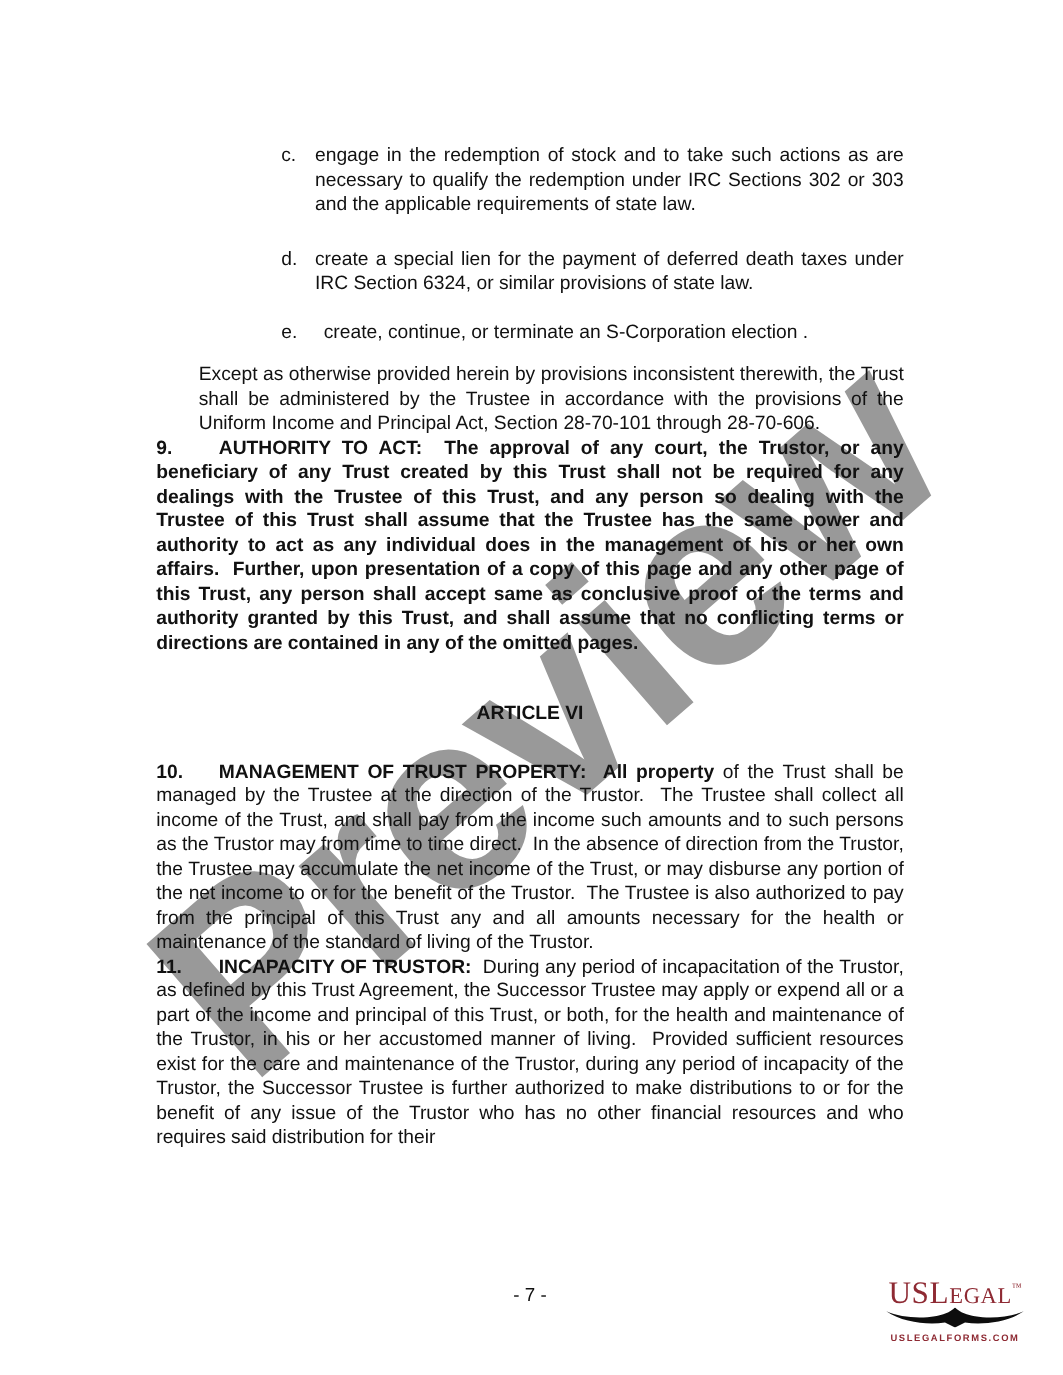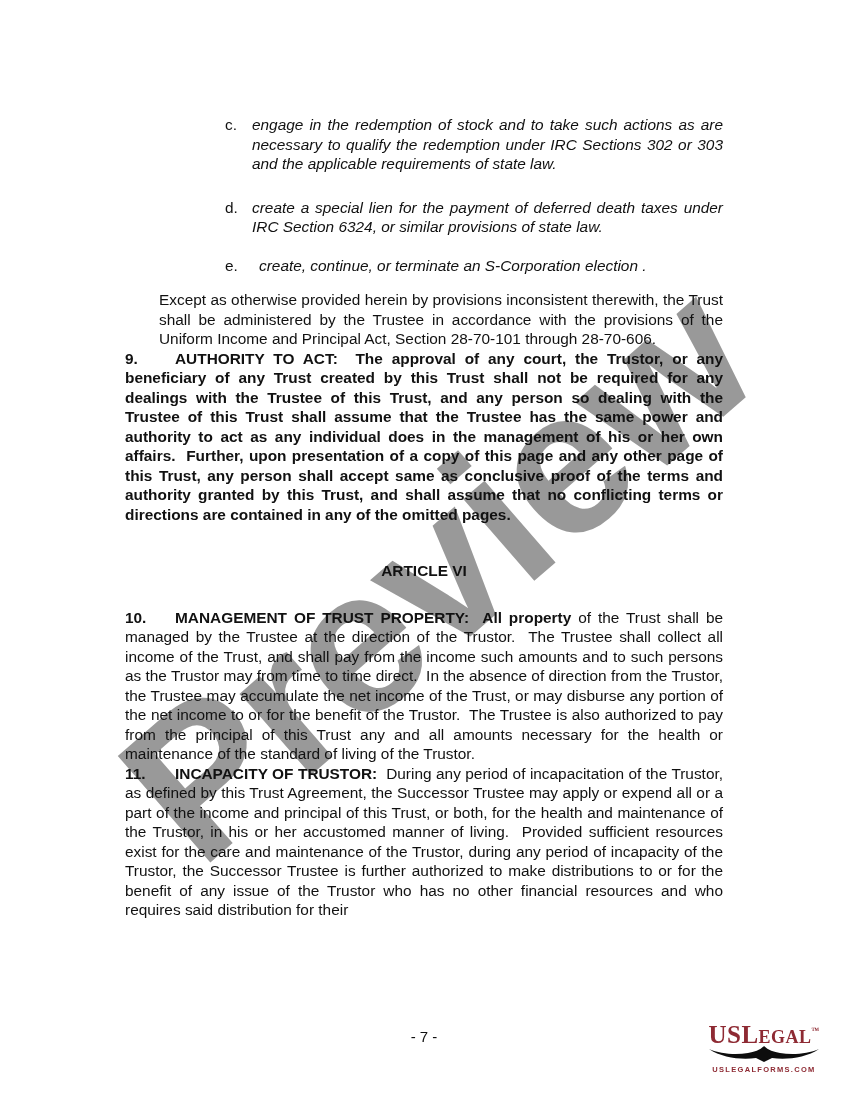--- a/index.html
+++ b/index.html
@@ -21,40 +21,40 @@
   .content {
     position:absolute; left:125px; top:115px; width:598px; z-index:1;
     font-size:15.4px; line-height:19.5px;
   }
   .para { margin:0; text-align:justify; white-space:pre-wrap; }
   .b { font-weight:700; }
   .sec-num { display:inline-block; width:50px; font-weight:700; white-space:pre; }
   
   .li { display:flex; margin-left:100px; }
   .li-marker { flex:0 0 27px; }
-  .li-text { flex:1 1 auto; text-align:justify; white-space:pre-wrap;font-style:italic; }
+  .li-text { flex:1 1 auto; text-align:justify; white-space:pre-wrap; }
   .li-d { margin-top:24px; }
   .li-e { margin-top:19px; }
   .li-e .li-text { padding-left:7px; }
   .para-except { margin-top:15px;margin-left:34px; }
   .sec-9   { }
   .article { margin-top:37px; text-align:center; font-weight:700; }
   .sec-10  { margin-top:27px; }
   .sec-11  { }
   
   .page-number {
     position:absolute; left:125px; width:598px; top:1028px;
     text-align:center; font-size:15px; z-index:1;
   }
   .logo {
     position:absolute; left:703px; top:1022px; width:122px;
     text-align:center; z-index:1; line-height:1;
   }
   .logo-text {
-    font-family:"Liberation Serif", serif; font-weight:700; color:#8e2a33;
+    font-family:"Liberation Serif", serif; font-weight:400; color:#8e2a33;
     white-space:nowrap; letter-spacing:0.5px;
   }
   .logo-big   { font-size:25px; }
   .logo-small { font-size:18px; }
   .logo-tm    { font-size:8px; vertical-align:10px; letter-spacing:0; }
   .logo-eagle { margin-top:-1px; }
   .logo-site  {
     margin-top:1px; font-size:7.5px; font-weight:700; letter-spacing:1.3px;
     color:#8e2a33; font-family:"Liberation Sans", sans-serif;
   }

